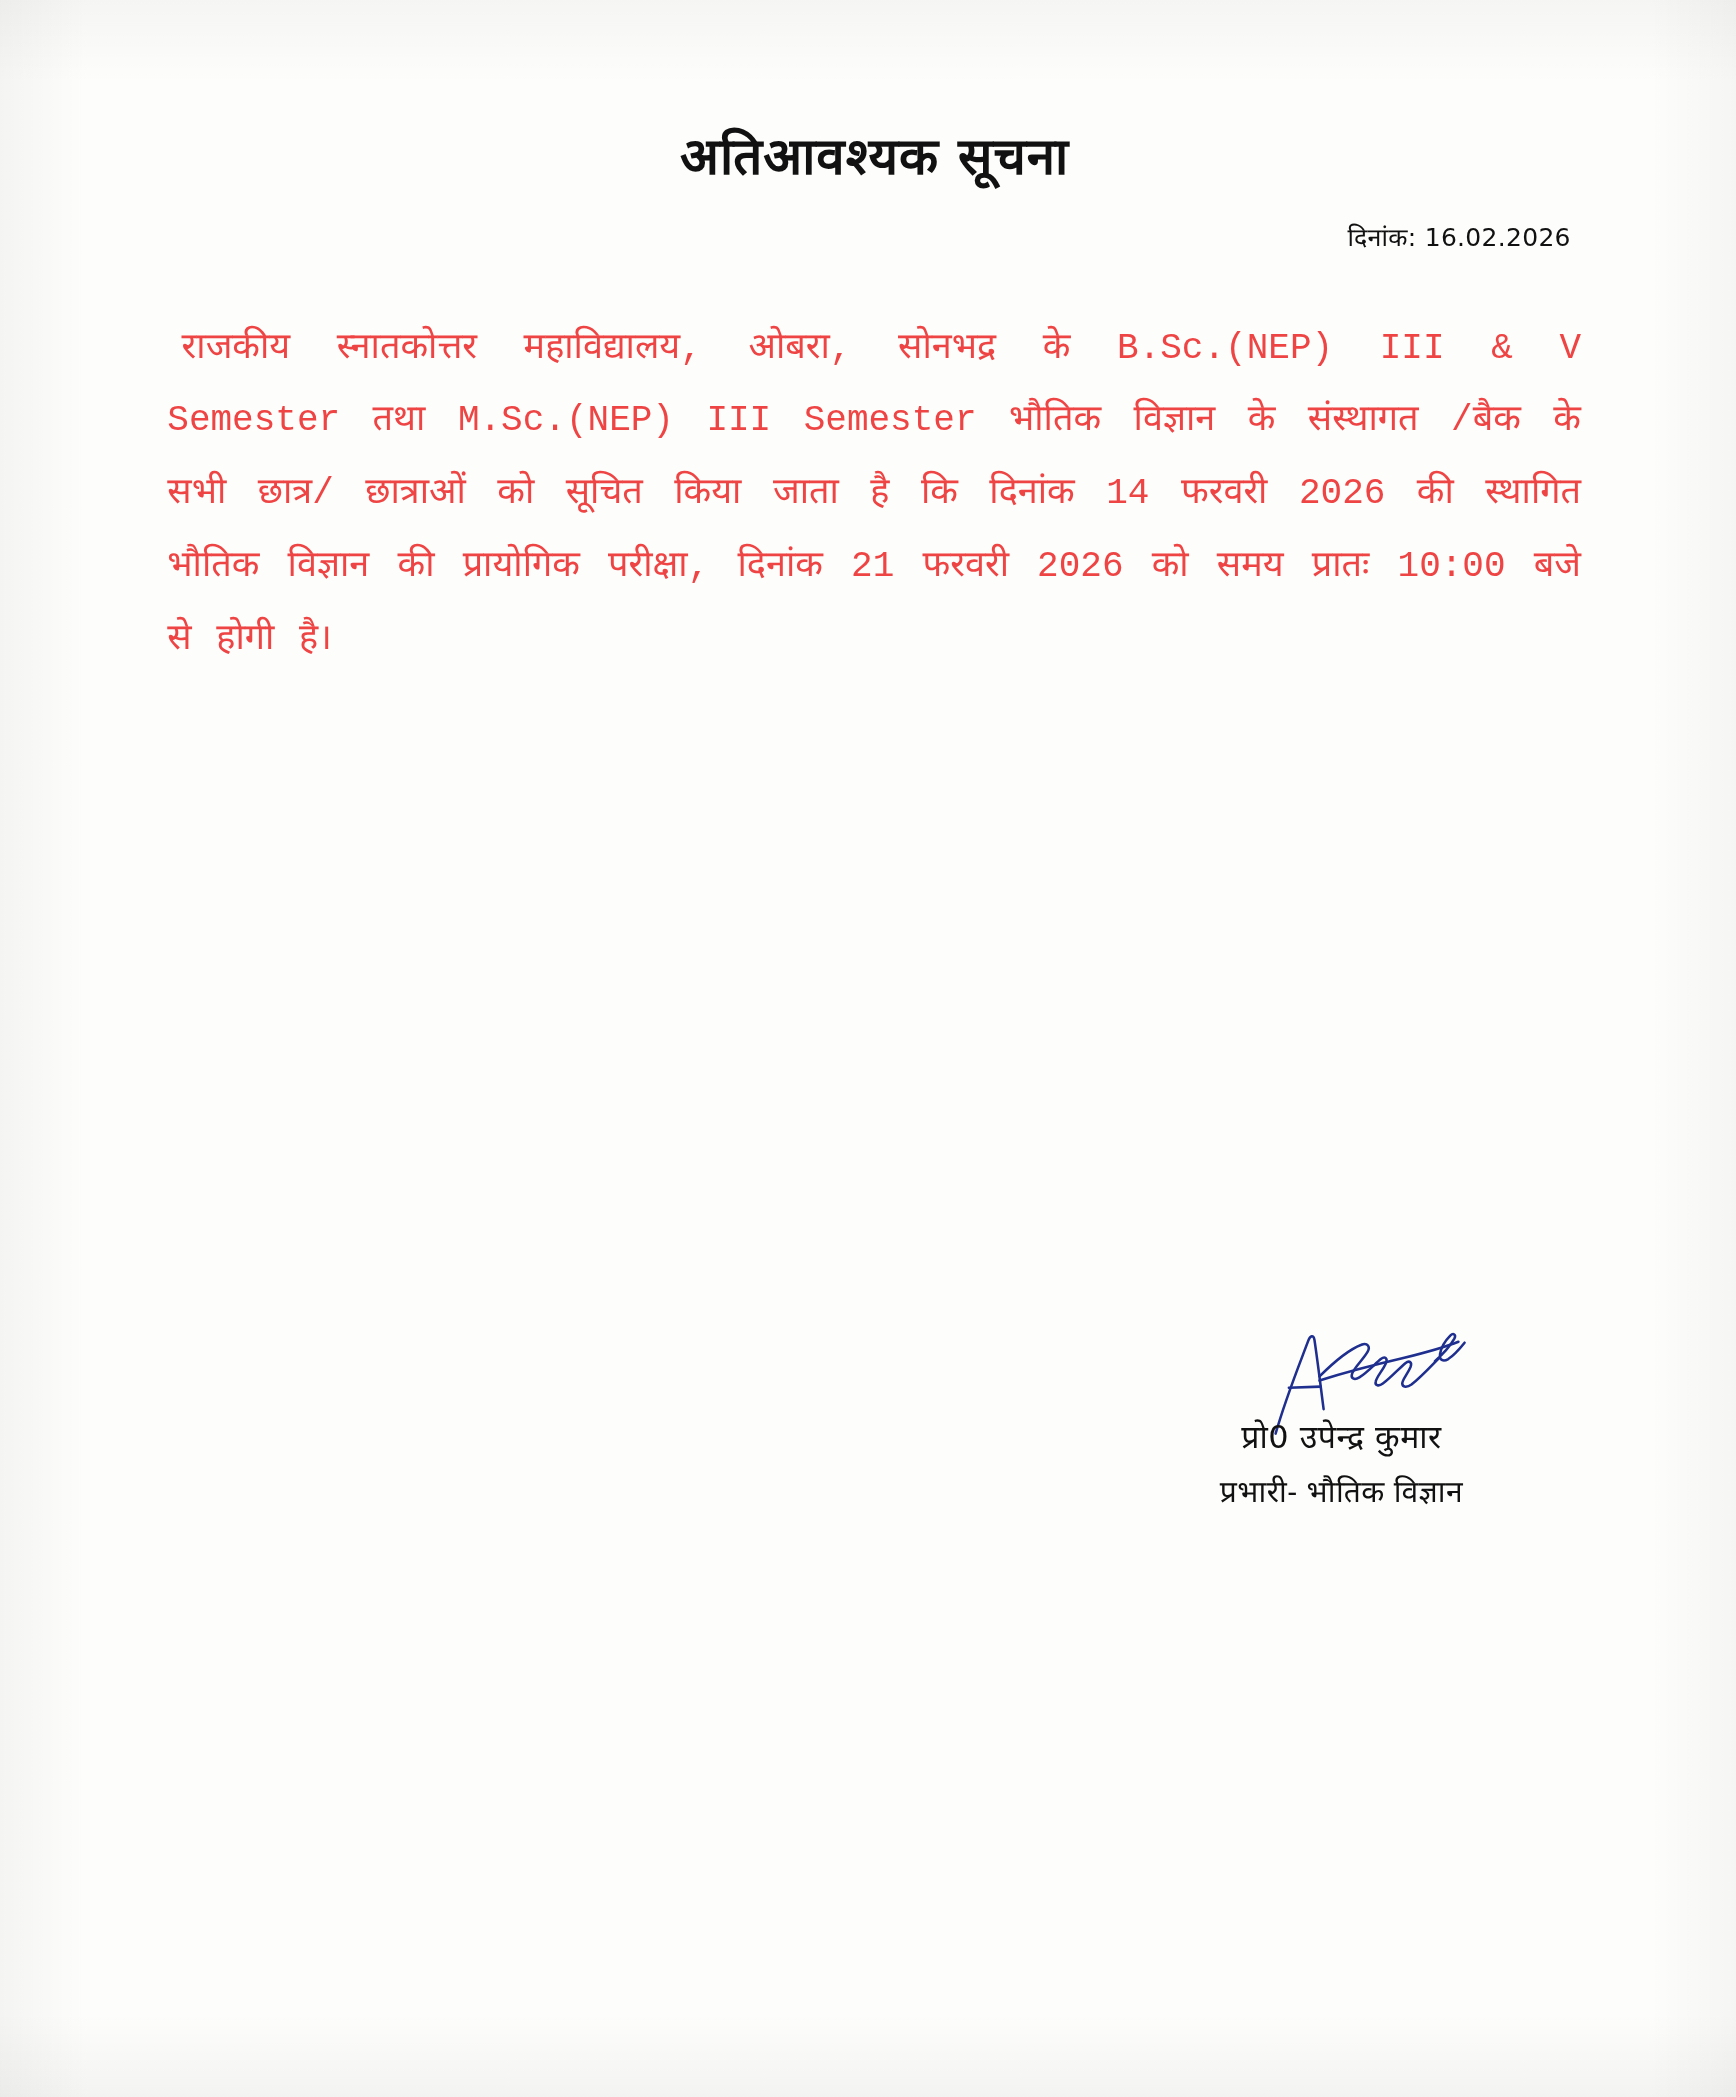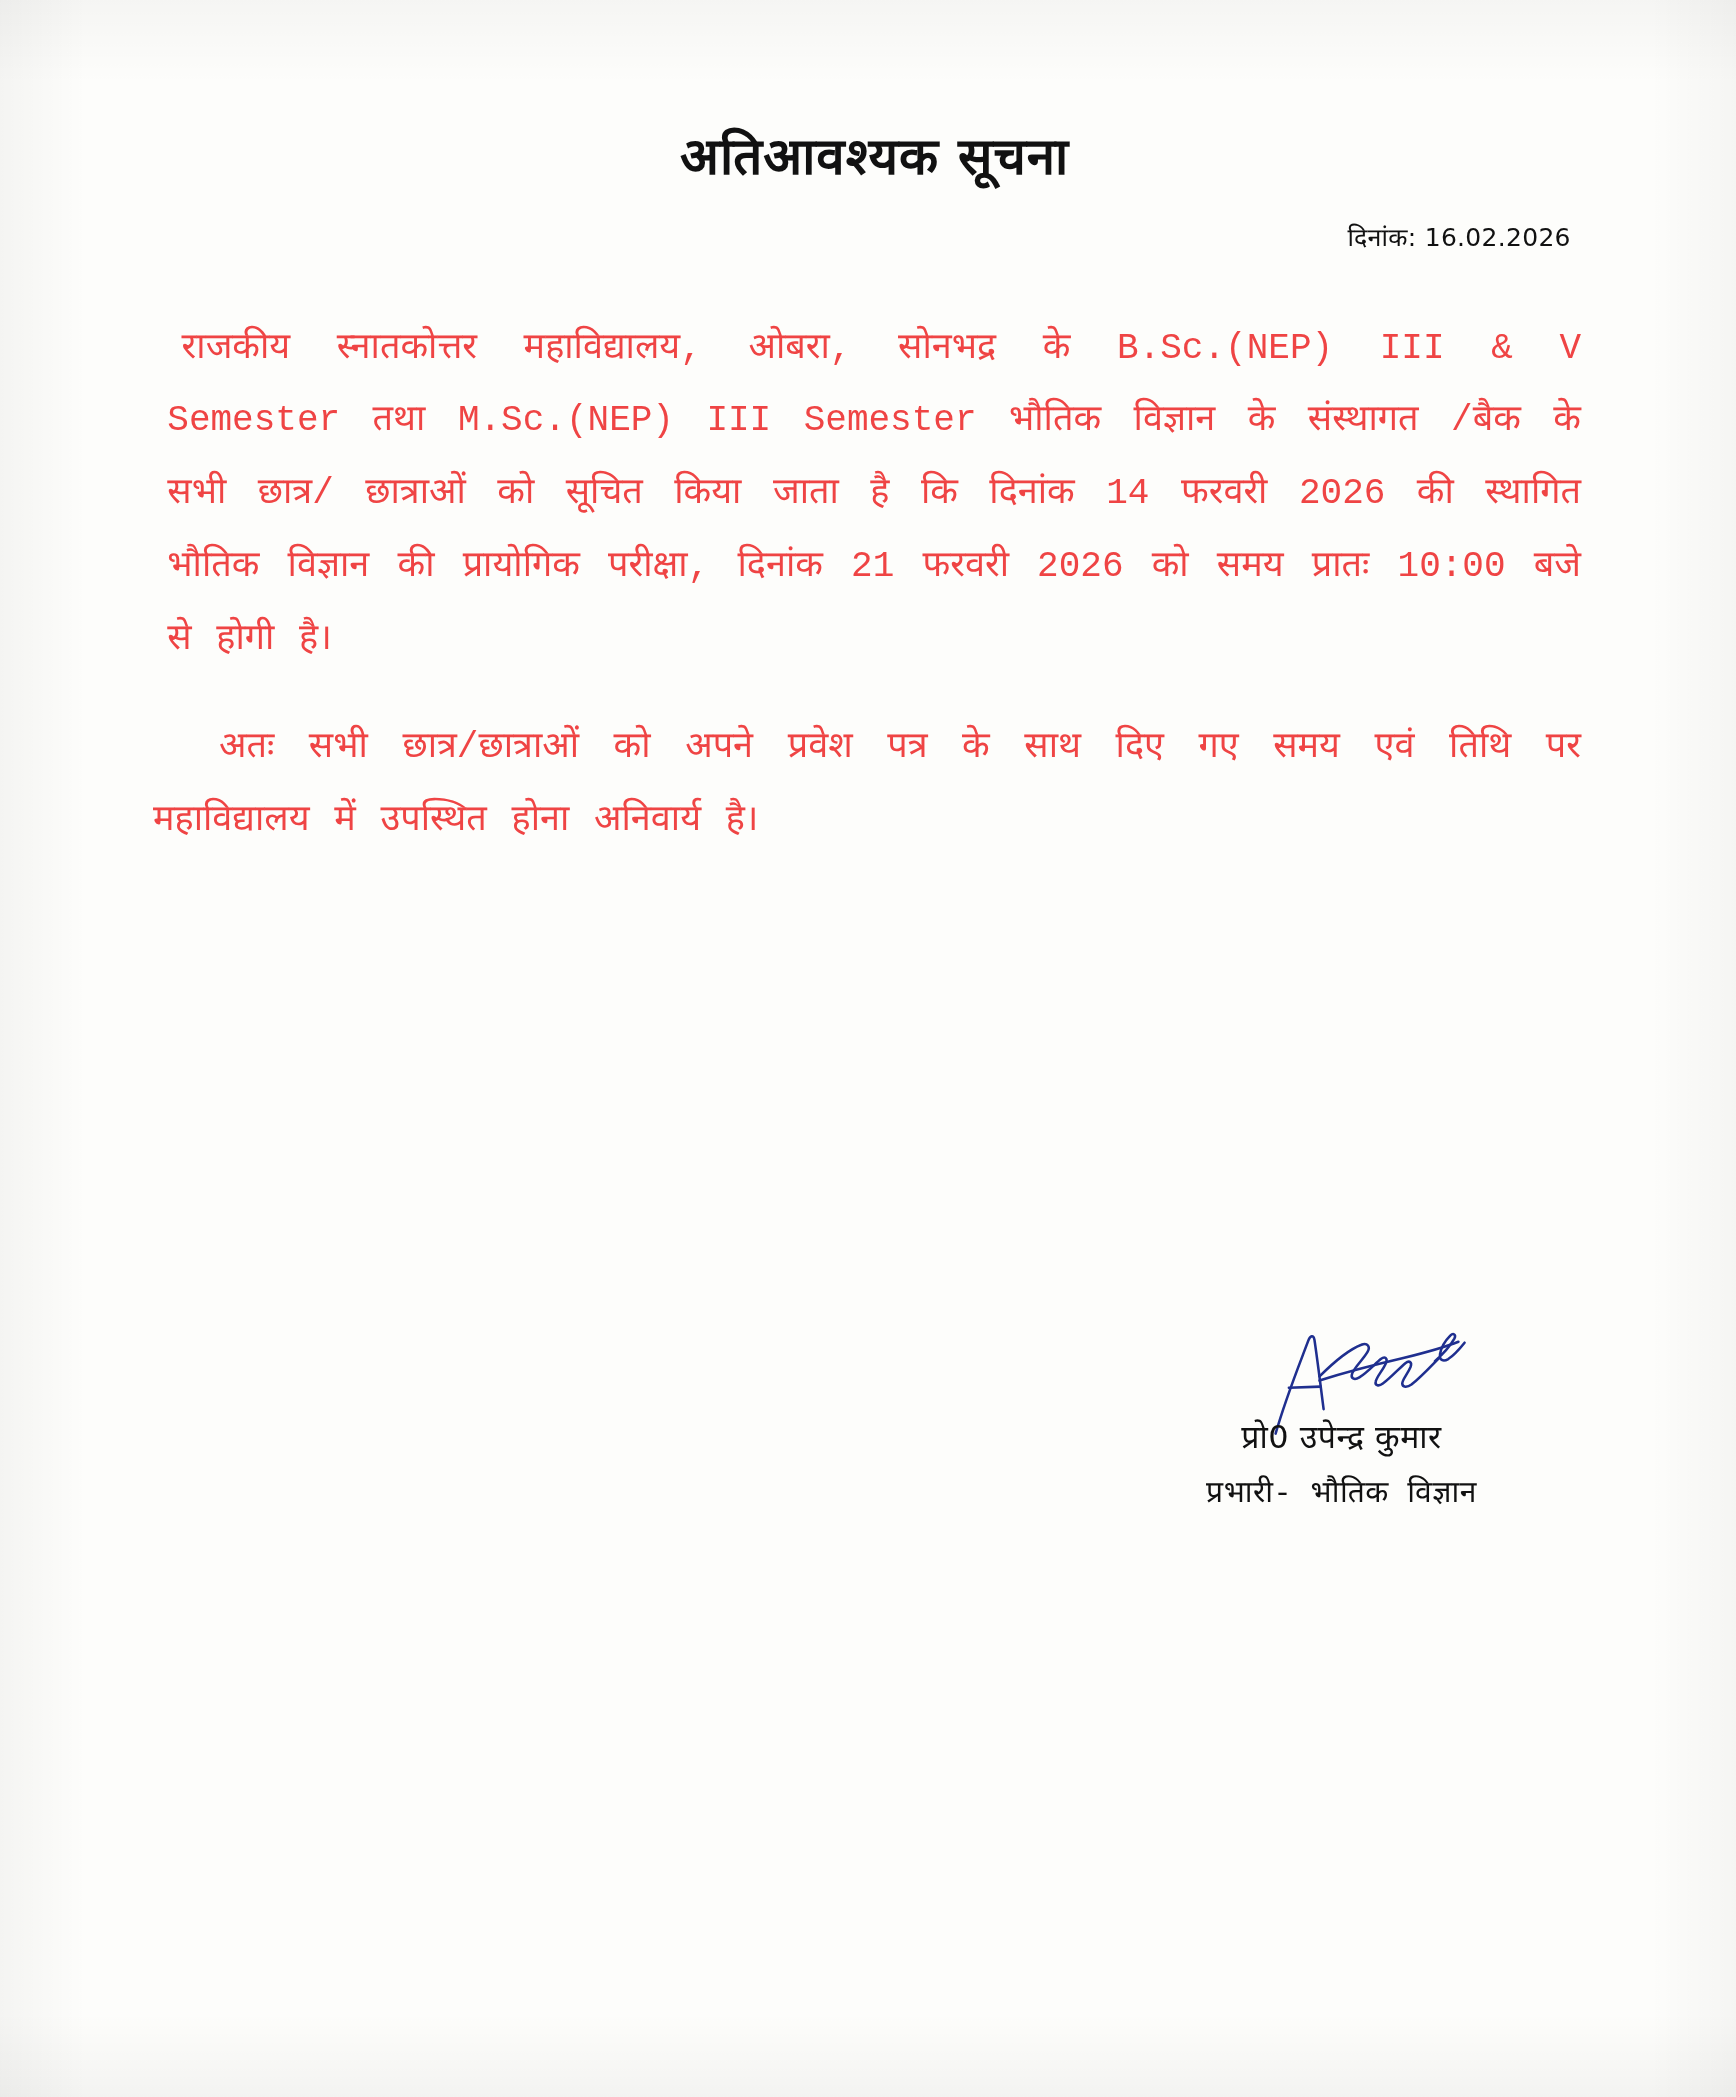--- a/index.html
+++ b/index.html
@@ -92,41 +92,40 @@
   }
   .sign-name {
     font-family: "DejaVu Sans", sans-serif;
     font-size: 32px;
     color: #111;
     margin-top: -30px;
     letter-spacing: 0.5px;
     white-space: nowrap;
   }
   .sign-role {
-    font-family: Liberation Mono, monospace;
+    font-family: Liberation Sans, sans-serif;
     font-size: 30px;
     color: #111;
     margin-top: 13.3px;
     letter-spacing: 0.5px;
     white-space: nowrap;
   }
 </style>
 </head>
 <body>
 
 <div class="page">
   <div class="content">
 
     <div class="doc-title">अतिआवश्यक सूचना</div>
 
     <div class="date-line">दिनांक: 16.02.2026</div>
 
     <div class="body-block">
       <p class="para p1">राजकीय स्नातकोत्तर महाविद्यालय, ओबरा, सोनभद्र के B.Sc.(NEP) III &amp; V Semester तथा M.Sc.(NEP) III Semester भौतिक विज्ञान के संस्थागत /बैक के सभी छात्र/ छात्राओं को सूचित किया जाता है कि दिनांक 14 फरवरी 2026 की स्थागित भौतिक विज्ञान की प्रायोगिक परीक्षा, दिनांक 21 फरवरी 2026 को समय प्रातः 10:00 बजे से होगी है।</p>
-      <p class="para p2">अतः सभी छात्र/छात्राओं को अपने प्रवेश पत्र के साथ दिए गए समय एवं तिथि पर महाविद्यालय में उपस्थित होना अनिवार्य है।</p>
     </div>
 
   </div>
 
   <div class="signature-area">
     <svg class="sign-svg" viewBox="0 0 560 250">
       <g fill="none" stroke="#1f2f8f" stroke-width="5" stroke-linecap="round" stroke-linejoin="round">
         <path d="M150 230 C170 160, 196 96, 214 48 C218 38, 224 36, 226 46 C232 86, 238 136, 244 182"></path>
         <path d="M176 140 L238 138"></path>
         <path d="M236 118 C262 92, 292 66, 318 56 C330 51, 336 60, 330 70 C322 84, 306 98, 300 112 C296 122, 304 126, 314 120 C330 110, 344 94, 356 84 C364 78, 370 82, 366 92 C360 106, 348 118, 346 128 C344 136, 352 138, 360 132 C376 120, 392 102, 404 92 C412 86, 418 90, 414 100 C408 114, 398 124, 398 132 C398 140, 408 140, 416 134 C436 118, 456 96, 470 82"></path>

